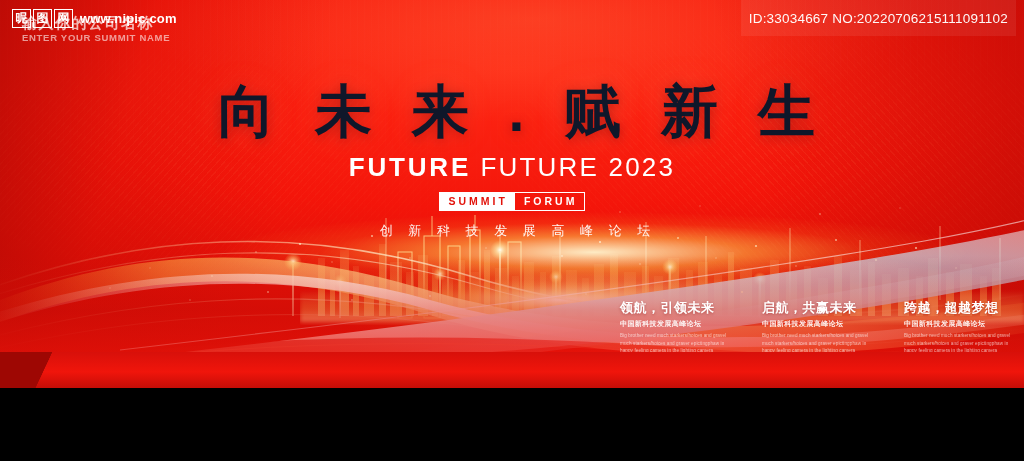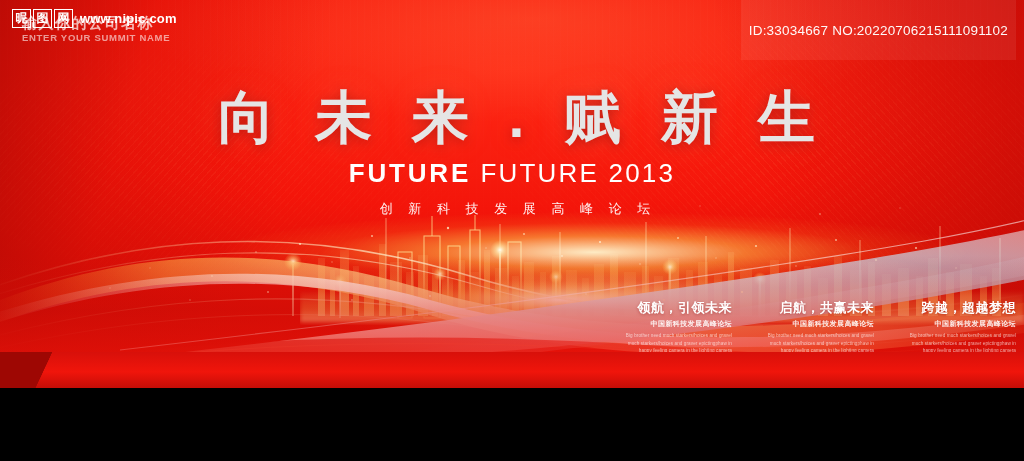--- a/index.html
+++ b/index.html
@@ -80,26 +80,26 @@
   }
 
   
   .headline-wrap{
     position:absolute;left:0;right:0;top:78px;z-index:14;
     text-align:center;
   }
   .h-main{
     font-size:57px;
     font-weight:800;
-    color:#e5e5e5;
+    color:#0f172a;
     letter-spacing:12px;
     line-height:1.05;
     text-shadow:0 2px 12px rgba(120,0,0,.45), 0 0 30px rgba(255,160,120,.25);
     white-space:nowrap;
-    margin:10px;
+    margin:4px;
     padding-left:21px;
   }
   .h-sub{
     margin:10px 0 0 0;
     font-size:26px;
     letter-spacing:2.2px;
     color:#ffffff;
     white-space:nowrap;
   }
   .h-sub .b{font-weight:800;letter-spacing:2.8px;}
@@ -132,21 +132,20 @@
     white-space:nowrap;
     padding-left:12px;
   }
 
   
   .foot{
     position:absolute;z-index:14;
     bottom:33px;left:620px;right:8px;
     display:flex;gap:30px;
     color:#fff;
-    text-align:right;
   }
   .foot-col{flex:1 1 0;min-width:0;}
   .foot-title{
     font-size:13px;font-weight:800;letter-spacing:.5px;
     color:#ffffff;white-space:nowrap;line-height:1.2;
     text-shadow:0 1px 3px rgba(130,0,0,.4);
   }
   .foot-sub{
     margin-top:4px;
     font-size:7px;font-weight:700;letter-spacing:.4px;
@@ -183,21 +182,21 @@
   }
   .wm-url{
     color:#ffffff;font-size:13px;font-weight:700;letter-spacing:.2px;
   }
   .wm-id{
     position:absolute;right:8px;top:0;height:36px;z-index:21;
     display:flex;align-items:center;
     color:rgba(255,255,255,.97);
     font-size:13.5px;letter-spacing:.2px;
     background:rgba(255,255,255,.07);
-    padding:12px 8px;
+    padding:0 8px;
   }
 </style>
 </head>
 <body>
 
 <div id="poster">
 
   <div class="layer bg-base"></div>
   <div class="layer bg-vert-bands"></div>
   <div class="layer bg-top-glow"></div>
@@ -439,23 +438,29 @@
   <div class="company">
     <span class="cn">输入你的公司名称</span>
     <span class="en">ENTER YOUR SUMMIT NAME</span>
   </div>
 
   <div class="headline-wrap">
     <h1 class="h-main">向 未 来 . 赋 新 生</h1>
 
     <p class="h-sub">
       <span class="b">FUTURE</span>
-      <span class="l">FUTURE 2013</span>
+      <span class="l">FUTURE 2023</span>
     </p>
 
+    <div class="badge-row">
+      <div class="badge">
+        <span class="seg seg-a">SUMMIT</span>
+        <span class="seg seg-b">FORUM</span>
+      </div>
+    </div>
 
     <div class="h-cn-sub">创 新 科 技 发 展 高 峰 论 坛</div>
   </div>
 
   <div class="foot">
     <div class="foot-col">
       <div class="foot-title">领航，引领未来</div>
       <div class="foot-sub">中国新科技发展高峰论坛</div>
       <div class="foot-desc">Big brother need much starkers/hoices and gravel much starkers/hoices and graver epictingphaw in happy feeling camera in the lighting camera</div>
     </div>

